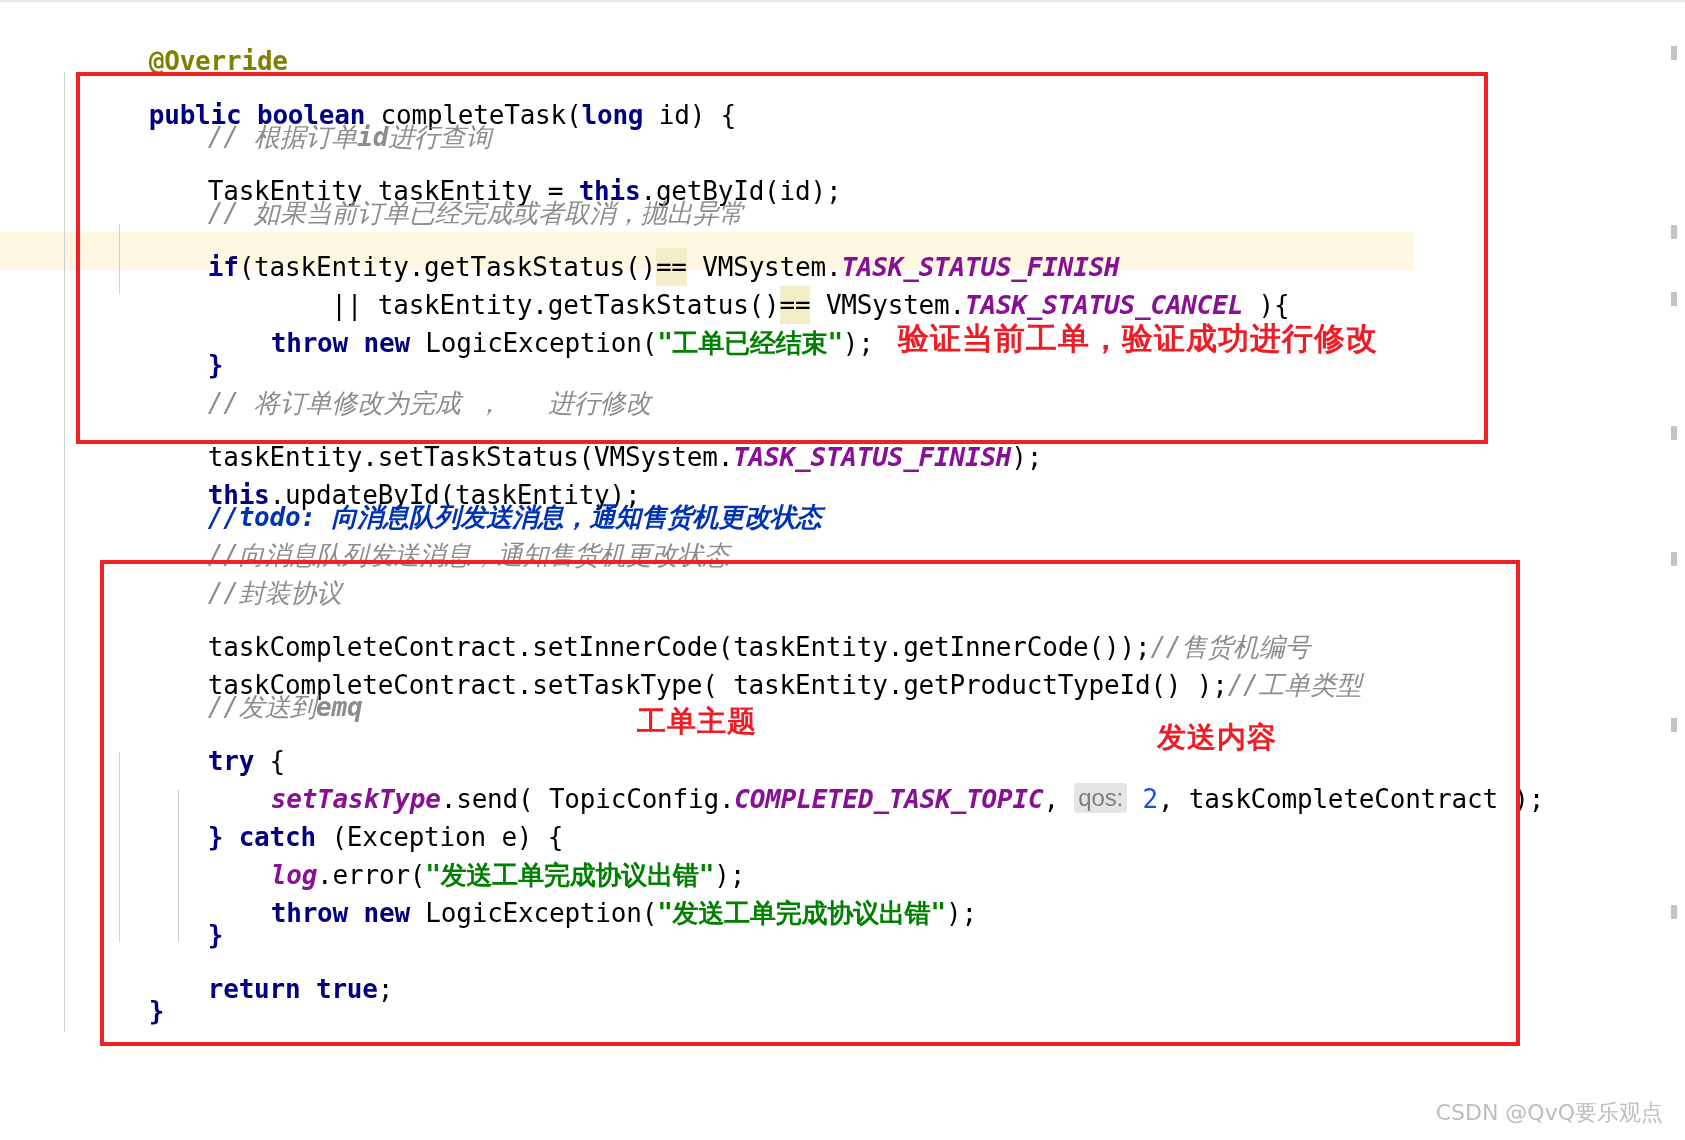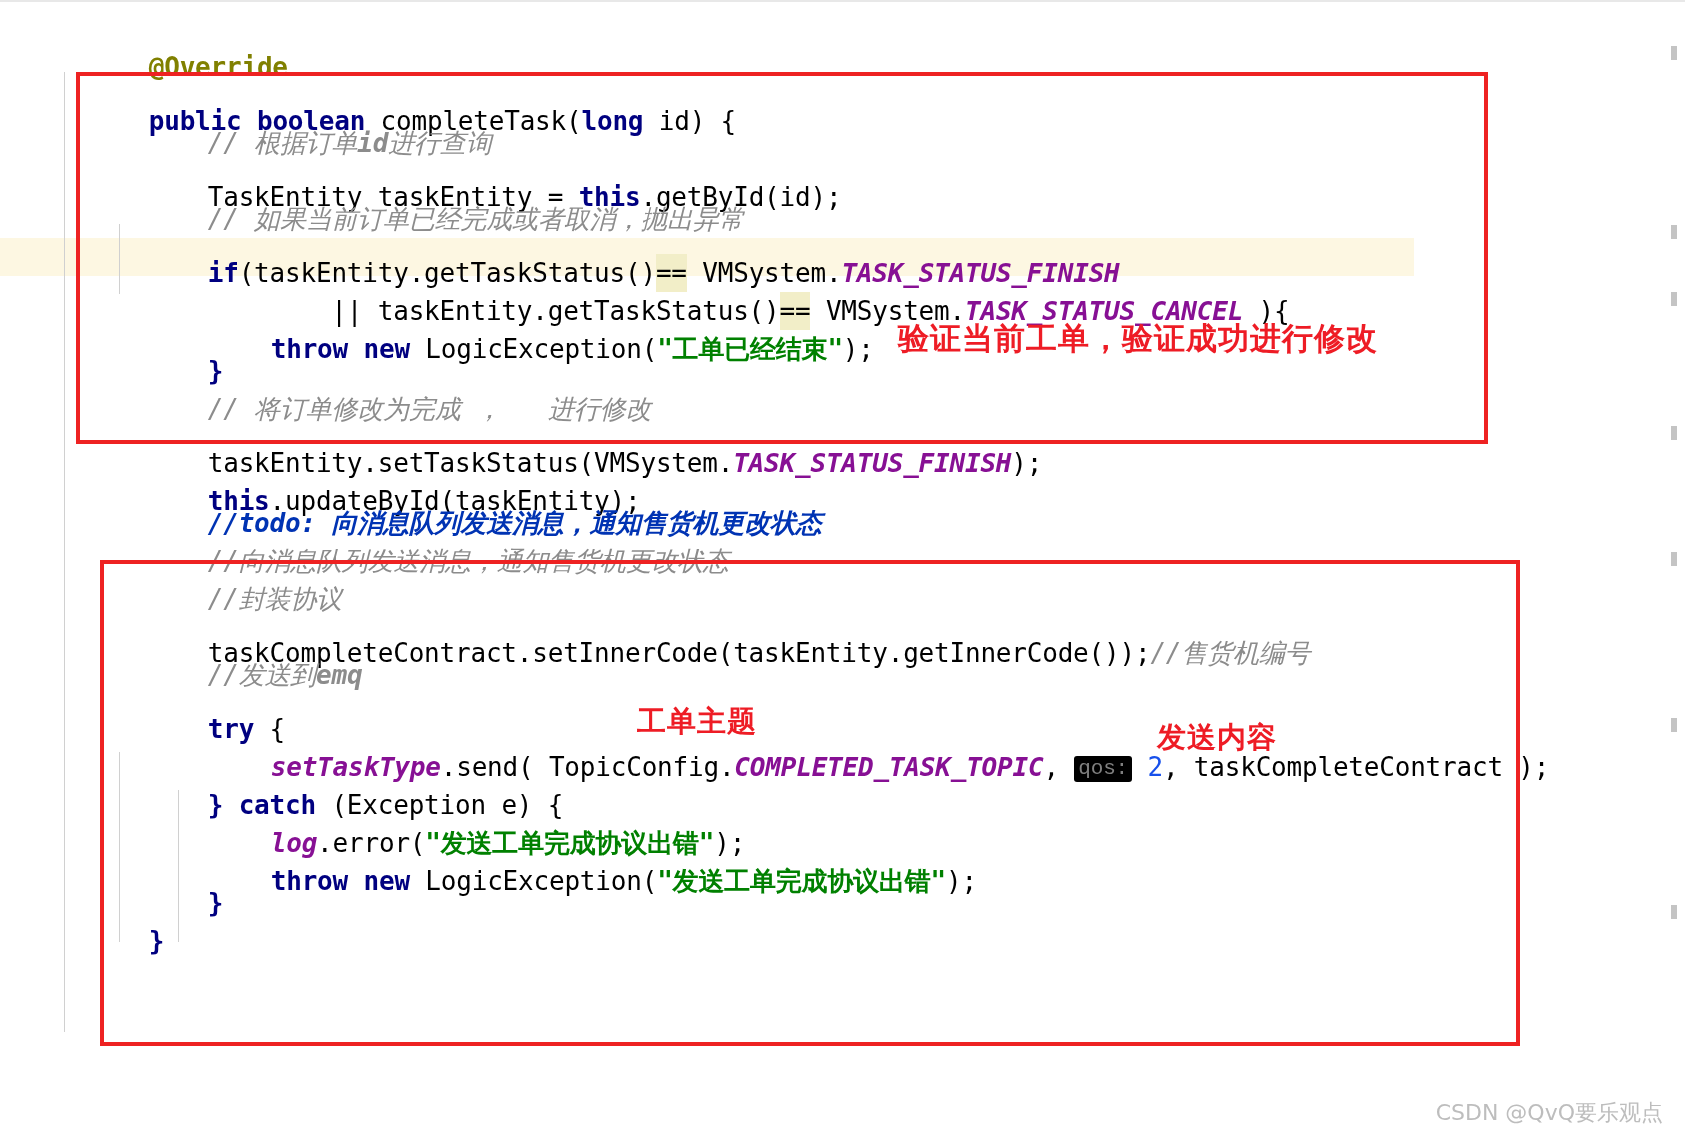--- a/index.html
+++ b/index.html
@@ -20,21 +20,21 @@
     position: absolute;
     inset: 0;
     background: #ffffff;
   }
 
   .code-area {
     position: absolute;
     left: 0; top: 0;
     width: 1414px;
     height: 1093px;
-    padding-top: 10px;
+    padding-top: 4px;
   }
 
   
   .line {
     position: relative;
     height: 38px;
     line-height: 38px;
     white-space: pre;
     font-size: 26px;
     font-family: "DejaVu Sans Mono", "Liberation Mono", monospace;
@@ -60,26 +60,26 @@
   .cmt     { color: #8c8c8c; font-style: italic; }
   .todo    { color: #0033b3; font-weight: bold; font-style: italic; }
   .str     { color: #008000; font-weight: bold; }       
   .sconst  { color: #871094; font-weight: bold; font-style: italic; } 
   .field   { color: #871094; font-weight: bold; font-style: italic; } 
   .num     { color: #1750eb; }
   .op-hl   { background: #f2eec8; }                      
 
   
   .hint {
-    background: #000000;
+    background: #e5e5e5;
     color: #808080;
-    font-size: 21px;
+    font-size: 24px;
     padding: 1px 4px 2px 4px;
     border-radius: 3px;
-    font-family: Liberation Mono, monospace;
+    font-family: Liberation Sans, sans-serif;
     position: relative;
     top: -2px;
   }
 
   
   .redbox {
     position: absolute;
     border: 4px solid #ee2222;
     z-index: 6;
     pointer-events: none;
@@ -200,20 +200,23 @@
 
     <div class="line" style="padding-left:115px;">
       <span class="txt cmt">//封装协议</span>
     </div>
 
 
     <div class="line" style="padding-left:115px;">
       <span class="txt plain">taskCompleteContract.setInnerCode(taskEntity.getInnerCode());</span><span class="txt cmt">//售货机编号</span>
     </div>
 
+    <div class="line" style="padding-left:115px;">
+      <span class="txt plain">taskCompleteContract.setTaskType( taskEntity.getProductTypeId() );</span><span class="txt cmt">//工单类型</span>
+    </div>
 
     <div class="line" style="padding-left:115px;">
       <span class="txt cmt">//发送到</span><span class="txt cmt" style="font-weight:bold">emq</span>
     </div>
 
     <div class="line" style="padding-left:115px;">
       <span class="txt kw">try</span><span class="txt plain"> {</span>
     </div>
 
     <div class="line" style="padding-left:178px;">
@@ -229,20 +232,23 @@
     </div>
 
     <div class="line" style="padding-left:178px;">
       <span class="txt kw">throw</span><span class="txt plain"> </span><span class="txt kw">new</span><span class="txt plain"> LogicException(</span><span class="txt str">"发送工单完成协议出错"</span><span class="txt plain">);</span>
     </div>
 
     <div class="line" style="padding-left:115px;">
       <span class="txt kw">}</span>
     </div>
 
+    <div class="line" style="padding-left:115px;">
+      <span class="txt kw">return</span><span class="txt kw"> true</span><span class="txt plain">;</span>
+    </div>
 
     <div class="line" style="padding-left:56px;">
       <span class="txt kw">}</span>
     </div>
 
   </div>
 
   <div class="marker" style="top:46px;"></div>
   <div class="marker" style="top:225px;"></div>
   <div class="marker" style="top:292px;"></div>

